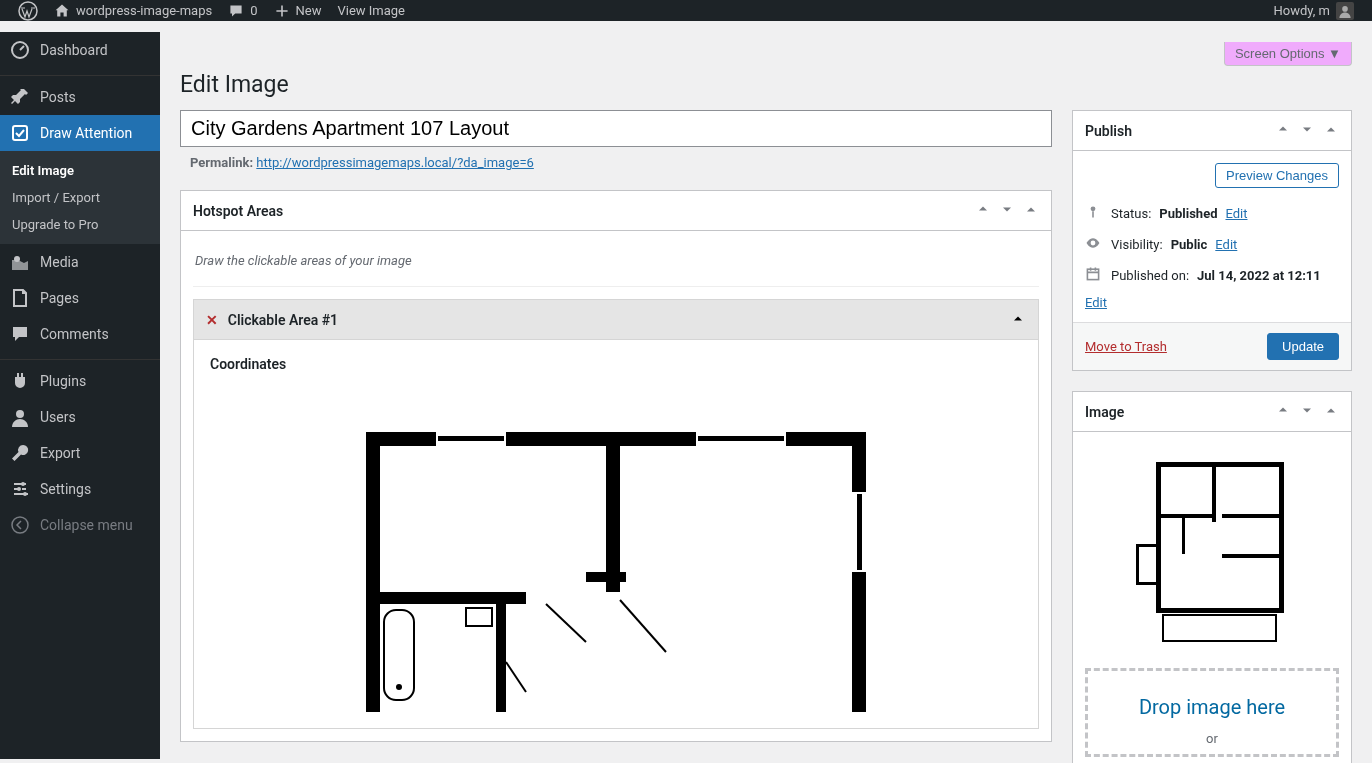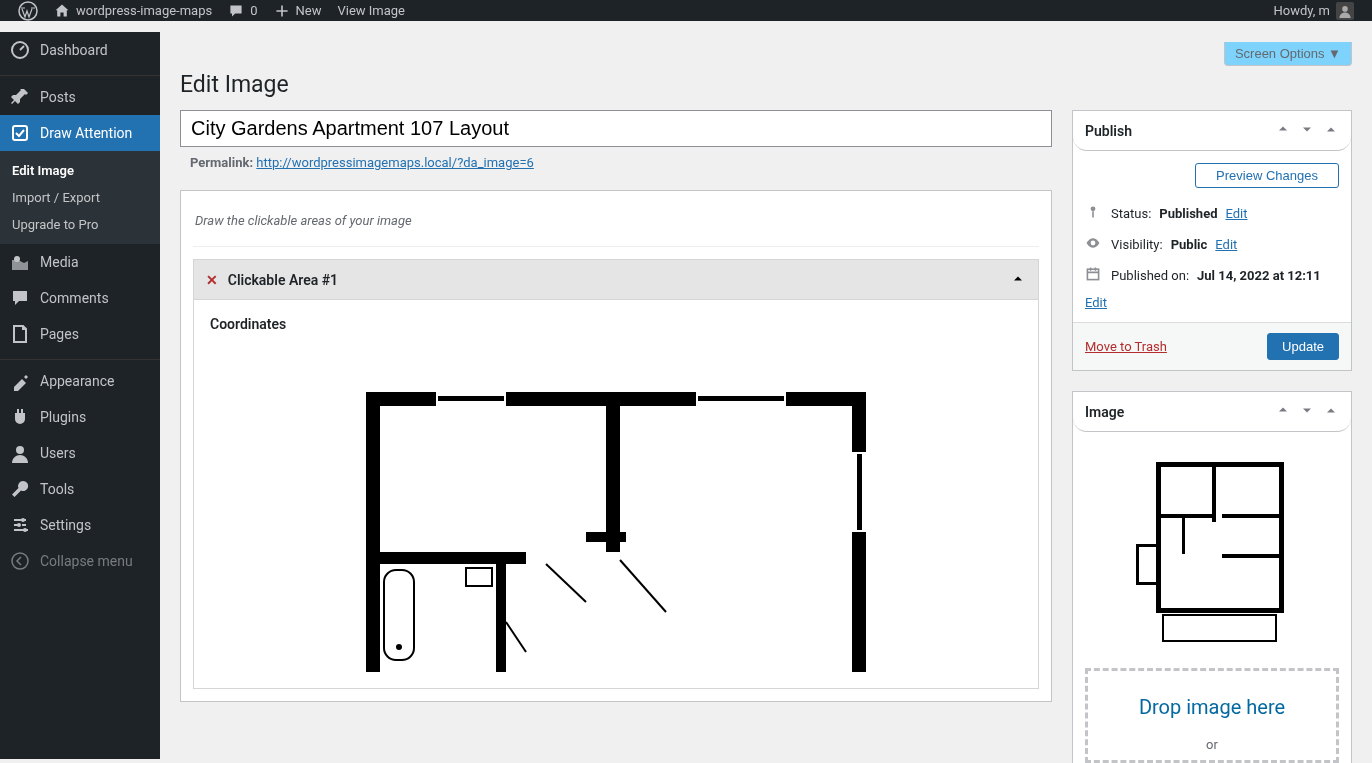--- a/index.html
+++ b/index.html
@@ -19,60 +19,60 @@
   .menu-item.current::after { content: ""; position: absolute; right: -8px; top: 50%; transform: translateY(-50%); border: 8px solid transparent; border-right-color: #f0f0f1; }
   .submenu { background: #2c3338; padding: 6px 0; }
   .submenu-item { padding: 6px 12px; font-size: 13px; color: #c3c4c7; cursor: pointer; }
   .submenu-item.active { color: #fff; font-weight: 600; }
   .menu-sep { height: 5px; border-bottom: 1px solid #333; margin: 3px 0; }
   .menu-icon { width: 20px; height: 20px; display: inline-flex; align-items: center; justify-content: center; }
   
   
   .content { position: absolute; top: 32px; left: 160px; right: 0; bottom: 0; padding: 10px 20px 20px 20px; overflow: auto; }
   .screen-options-wrap { text-align: right; margin-bottom: 4px; }
-  .screen-options-btn { background: #7dd3fc; border: 1px solid #c3c4c7; border-top: 0; border-radius: 0 0 4px 4px; padding: 4px 10px; font-size: 13px; cursor: pointer; color: #646970; }
+  .screen-options-btn { background: #f0abfc; border: 1px solid #c3c4c7; border-top: 0; border-radius: 0 0 4px 4px; padding: 4px 10px; font-size: 13px; cursor: pointer; color: #646970; }
   .page-title { font-size: 23px; font-weight: 400; margin: 5px 0 12px 0; }
   
   .layout { display: flex; gap: 20px; align-items: flex-start; }
   .main-col { flex: 1; min-width: 0; }
   .side-col { width: 280px; }
   
   .title-input { width: 100%; font-size: 20px; padding: 6px 10px; border: 1px solid #8c8f94; border-radius: 0; background: #fff; }
   .permalink { padding: 8px 10px; font-size: 13px; color: #646970; }
   .permalink a { color: #2271b1; text-decoration: underline; }
   
   .postbox { background: #fff; border: 1px solid #c3c4c7; margin-top: 12px; }
-  .postbox-header { display: flex; align-items: center; justify-content: space-between; padding: 10px 12px; border-bottom: 1px solid #c3c4c7; border-radius: 14px; }
+  .postbox-header { display: flex; align-items: center; justify-content: space-between; padding: 10px 12px; border-bottom: 1px solid #c3c4c7; }
   .postbox-header h2 { font-size: 14px; font-weight: 600; }
   .postbox-header .controls { display: flex; gap: 8px; color: #787c82; }
   .postbox-body { padding: 12px; }
   
   .hotspot-desc { font-style: italic; color: #646970; padding: 10px 2px 18px 2px; border-bottom: 1px solid #eee; margin-bottom: 12px; }
   
   .clickable-header { background: #e5e5e5; border: 1px solid #d5d5d5; padding: 10px 12px; display: flex; align-items: center; justify-content: space-between; font-weight: 600; font-size: 14px; }
   .clickable-header .left { display: flex; align-items: center; gap: 10px; }
   .close-x { color: #b32d2e; font-weight: bold; cursor: pointer; }
   .clickable-body { border: 1px solid #d5d5d5; border-top: 0; padding: 16px; }
   .coord-label { font-weight: 600; font-size: 14px; margin-bottom: 20px; }
   
   .floorplan-canvas { display: flex; justify-content: center; padding: 40px 0 0 0; }
   
   
   .side-col .postbox { margin-top: 0; margin-bottom: 20px; }
-  .preview-btn { float: right; border: 1px solid #2271b1; color: #2271b1; background: #fff; padding: 4px 20px; border-radius: 3px; font-size: 13px; cursor: pointer; }
+  .preview-btn { float: right; border: 1px solid #2271b1; color: #2271b1; background: #fff; padding: 4px 10px; border-radius: 3px; font-size: 13px; cursor: pointer; }
   .publish-row { display: flex; align-items: center; gap: 8px; padding: 6px 0; font-size: 13px; }
   .publish-row .icon { width: 18px; color: #8c8f94; }
   .publish-row .link { color: #2271b1; text-decoration: underline; cursor: pointer; }
   .publish-footer { border-top: 1px solid #dcdcde; padding: 10px 12px; display: flex; justify-content: space-between; align-items: center; background: #f6f7f7; }
   .trash-link { color: #b32d2e; text-decoration: underline; cursor: pointer; }
   .update-btn { background: #2271b1; color: #fff; border: 1px solid #2271b1; padding: 5px 14px; border-radius: 3px; font-size: 13px; cursor: pointer; }
   
   .dropzone { border: 3px dashed #c3c4c7; padding: 24px 10px 8px 10px; text-align: center; margin-top: 14px; }
   .dropzone .big { font-size: 20px; font-weight: 400; color: #0369a1; }
-  .dropzone .or { font-size: 13px; color: #646970; margin-top: 18px; }
+  .dropzone .or { font-size: 13px; color: #646970; margin-top: 12px; }
   
   .thumb-wrap { display: flex; justify-content: center; padding: 10px 0; }
   
   svg.icon16 { width: 16px; height: 16px; }
   svg.icon20 { width: 20px; height: 20px; }
   .ctrl-btn { cursor: pointer; }
 </style>
 </head>
 <body>
 
@@ -155,43 +155,35 @@
         <svg class="icon20" viewBox="0 0 20 20" fill="currentColor">
           <circle cx="7" cy="7" r="3"></circle>
           <path d="M8 8l6 3 4-2v9H2V8z" opacity="0.7"></path>
         </svg>
       </span>
     <span>Media</span>
   </div>
   <div class="menu-item">
     <span class="menu-icon">
         <svg class="icon20" viewBox="0 0 20 20" fill="currentColor">
-          <path d="M3 3h14v10H9l-4 4v-4H3z"></path>
-        </svg>
-      </span>
-    <span>Comments</span>
-  </div>
-  <div class="menu-item">
-    <span class="menu-icon">
-        <svg class="icon20" viewBox="0 0 20 20" fill="currentColor">
           <path d="M4 2h9l3 3v13H4z" fill="none" stroke="currentColor" stroke-width="2"></path>
           <path d="M13 2v3h3" fill="none" stroke="currentColor" stroke-width="2"></path>
         </svg>
       </span>
     <span>Pages</span>
   </div>
+  <div class="menu-item">
+    <span class="menu-icon">
+        <svg class="icon20" viewBox="0 0 20 20" fill="currentColor">
+          <path d="M3 3h14v10H9l-4 4v-4H3z"></path>
+        </svg>
+      </span>
+    <span>Comments</span>
+  </div>
   <div class="menu-sep"></div>
-  <div class="menu-item">
-    <span class="menu-icon">
-        <svg class="icon20" viewBox="0 0 20 20" fill="currentColor">
-          <path d="M4 16l8-8 4 4-8 8H4zM14 6l2-2 2 2-2 2z"></path>
-        </svg>
-      </span>
-    <span>Appearance</span>
-  </div>
   <div class="menu-item">
     <span class="menu-icon">
         <svg class="icon20" viewBox="0 0 20 20" fill="currentColor">
           <path d="M7 2v4H5v6a5 5 0 0010 0V6h-2V2h-2v4H9V2z"></path>
         </svg>
       </span>
     <span>Plugins</span>
   </div>
   <div class="menu-item">
     <span class="menu-icon">
@@ -201,21 +193,21 @@
         </svg>
       </span>
     <span>Users</span>
   </div>
   <div class="menu-item">
     <span class="menu-icon">
         <svg class="icon20" viewBox="0 0 20 20" fill="currentColor">
           <path d="M13 2a5 5 0 00-4.5 7L2 15.5 4.5 18l6.5-6.5A5 5 0 1013 2z"></path>
         </svg>
       </span>
-    <span>Tools</span>
+    <span>Export</span>
   </div>
   <div class="menu-item">
     <span class="menu-icon">
         <svg class="icon20" viewBox="0 0 20 20" fill="currentColor">
           <path d="M4 5h8M16 5h-2M4 10h4M12 10h4M4 15h10M18 15h-2" stroke="currentColor" stroke-width="2"></path>
           <circle cx="13" cy="5" r="2"></circle>
           <circle cx="9" cy="10" r="2"></circle>
           <circle cx="15" cy="15" r="2"></circle>
         </svg>
       </span>
@@ -241,20 +233,34 @@
   <div class="layout">
 
     <div class="main-col">
       <input type="text" class="title-input" value="City Gardens Apartment 107 Layout" style="">
       <div class="permalink">
         <strong>Permalink:</strong>
         <a href="#">http://wordpressimagemaps.local/?da_image=6</a>
       </div>
 
       <div class="postbox">
+        <div class="postbox-header">
+          <h2>Hotspot Areas</h2>
+          <div class="controls">
+            <span class="ctrl-btn"><svg class="icon16" viewBox="0 0 20 20" fill="currentColor">
+                  <path d="M5 12l5-5 5 5z"></path>
+                </svg></span>
+            <span class="ctrl-btn"><svg class="icon16" viewBox="0 0 20 20" fill="currentColor">
+                  <path d="M5 8l5 5 5-5z"></path>
+                </svg></span>
+            <span class="ctrl-btn"><svg class="icon16" viewBox="0 0 20 20" fill="currentColor">
+                  <path d="M5 13l5-5 5 5z"></path>
+                </svg></span>
+          </div>
+        </div>
         <div class="postbox-body">
           <div class="hotspot-desc">Draw the clickable areas of your image</div>
 
           <div class="clickable-header">
             <div class="left">
               <span class="close-x">✕</span>
               <span>Clickable Area #1</span>
             </div>
             <span><svg class="icon16" viewBox="0 0 20 20" fill="#000">
                   <path d="M5 13l5-5 5 5z"></path>

